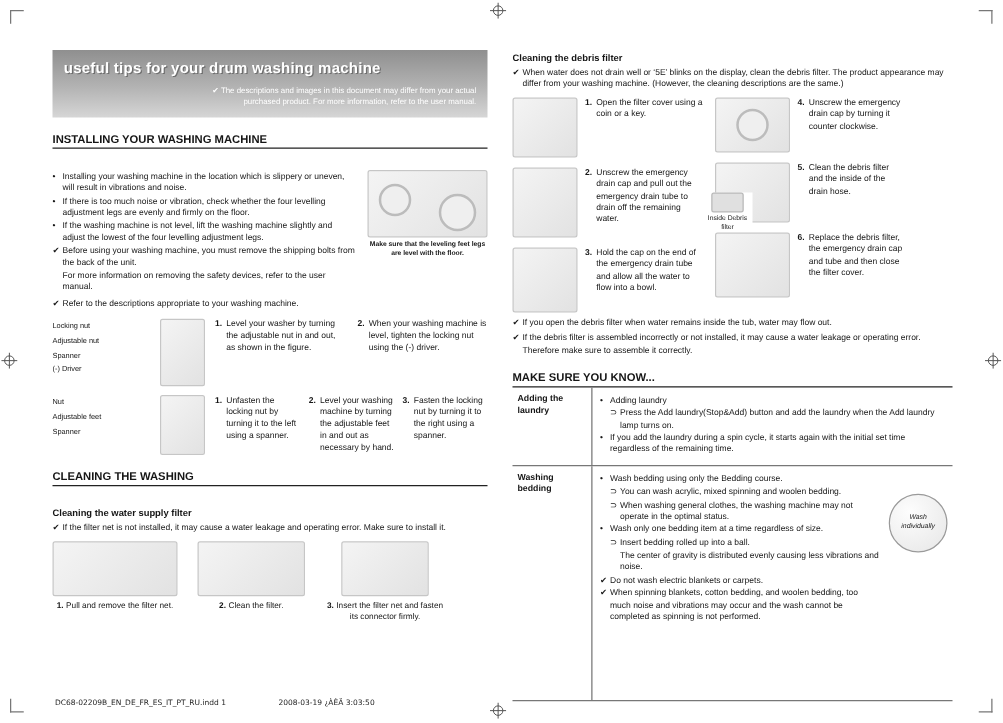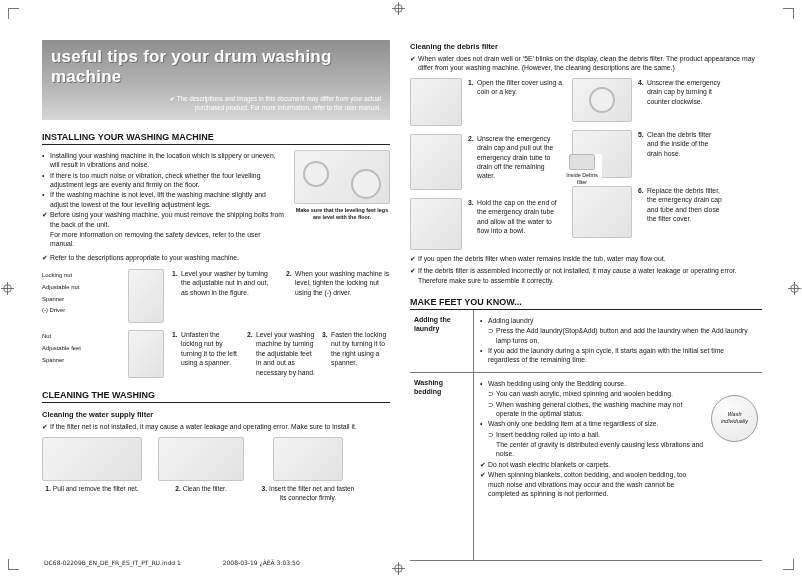--- a/index.html
+++ b/index.html
@@ -7,25 +7,25 @@
   body {
     width:802px; height:578px; position:relative; overflow:hidden;
     font-family:"Liberation Sans", sans-serif; color:#161616;
   }
   .col { position:absolute; top:40px; }
   .col.left  { left:42px;  width:348px; }
   .col.right { left:410px; width:352px; }
 
   
   .banner { background:linear-gradient(180deg,#8f8f8f 0%,#b3b3b3 55%,#d6d6d6 100%); padding:7px 9px 5px; }
-  .banner-title { color:#fff; font-weight:bold; font-size:17px; letter-spacing:.2px; text-shadow:1px 1px 0 #6f6f6f; }
+  .banner-title { color:#fff; font-weight:bold; font-size:12px; letter-spacing:.2px; text-shadow:1px 1px 0 #6f6f6f; }
   .banner-note { color:#fff; font-size:6.3px; line-height:1.5; text-align:right; width:238px; margin:7px 0 2px auto; }
 
   
-  .h1 { font-size:9px; font-weight:bold; border-bottom:1px solid #222; padding-bottom:2px; margin:12px 0 5px; }
+  .h1 { font-size:9px; font-weight:bold; border-bottom:1px solid #222; padding-bottom:2px; margin:12px 0 17px; }
   .h1.tight { margin-bottom:0; }
   .h2 { font-size:7.5px; font-weight:bold; margin:7px 0 3px; }
   .h2.first { margin-top:2px; }
 
   
   .li, .note { display:flex; font-size:6.8px; line-height:1.38; margin:1px 0; }
   .marker { flex:none; width:8px; }
   .li.sub { padding-left:8px; }
   .note { margin:3px 0; }
   .step { display:flex; font-size:6.8px; line-height:1.38; }
@@ -297,21 +297,21 @@
     <div class="note">
         <span class="marker">✔</span>
         <span>If you open the debris filter when water remains inside the tub, water may flow out.</span>
       </div>
     <div class="note">
         <span class="marker">✔</span>
         <span>If the debris filter is assembled incorrectly or not installed, it may cause a water leakage or operating error. Therefore make sure to assemble it correctly.</span>
       </div>
   </div>
 
-  <div class="h1 tight">MAKE FEET YOU KNOW...</div>
+  <div class="h1 tight">MAKE SURE YOU KNOW...</div>
 
   <div class="know-table">
     <div class="krow r1">
       <div class="klabel">Adding the laundry</div>
       <div class="kcontent">
         <div class="li">
             <span class="marker">•</span>
             <span>Adding laundry</span>
           </div>
         <div class="li sub">

